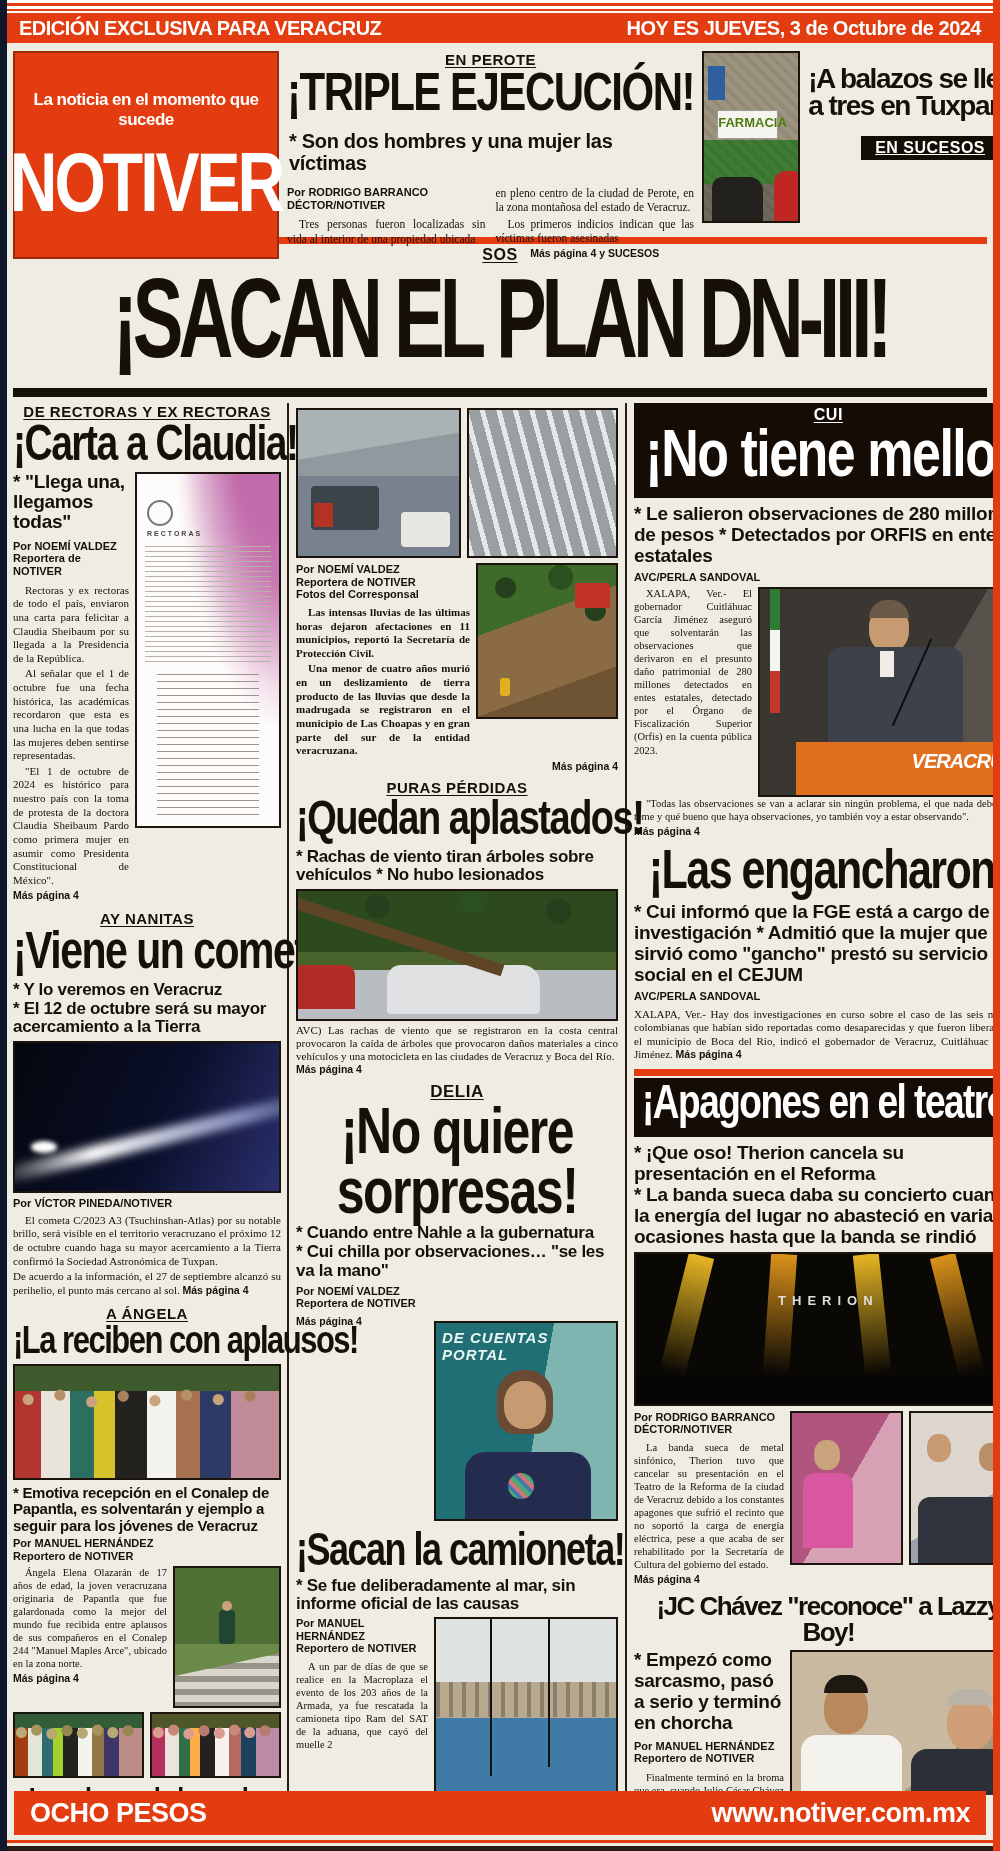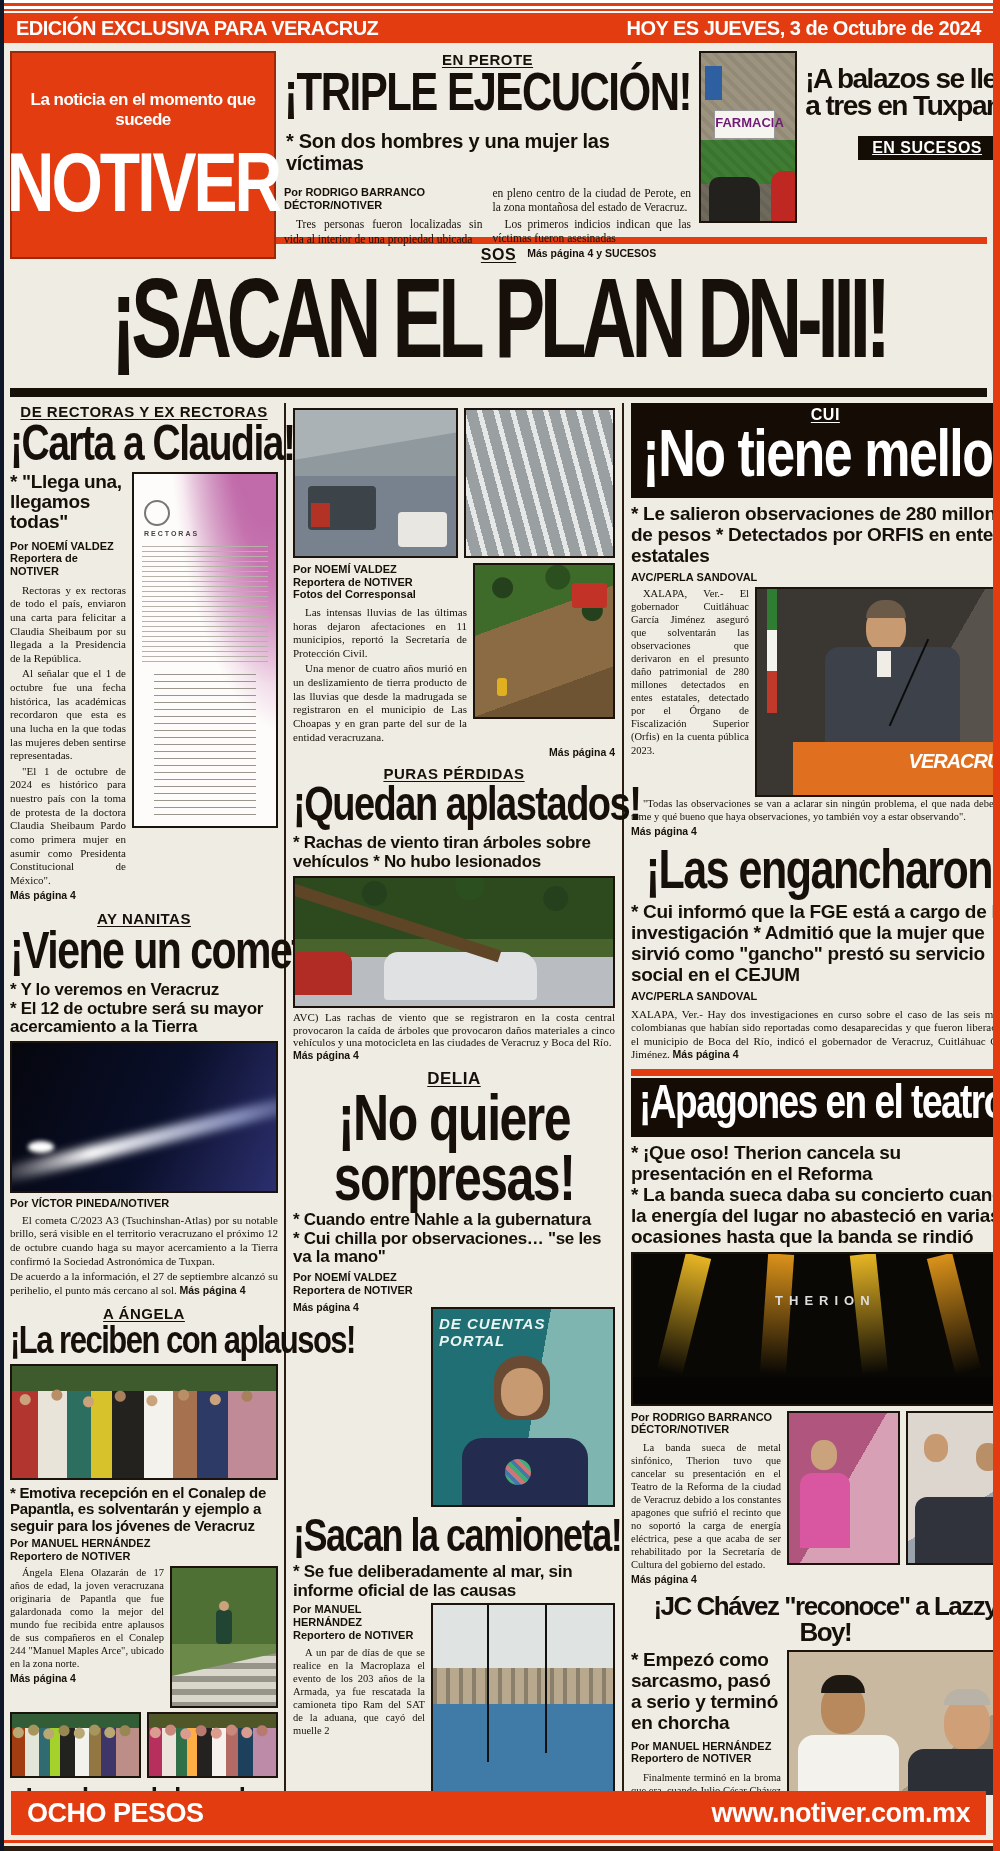--- a/index.html
+++ b/index.html
@@ -1,17 +1,17 @@
 <!DOCTYPE html>
 <html><head>
 <meta charset="utf-8">
 <style>
   html,body{margin:0;padding:0;background:#ffffff;}
   .sheet{position:relative;width:1000px;height:1851px;box-sizing:border-box;
-    background:#efece3;border-left:4px solid #0f172a;border-right:7px solid #e23c10;
+    background:#efece3;border-left:7px solid #0f172a;border-right:7px solid #e23c10;
     overflow:hidden;color:#17100a;font-family:"Liberation Serif",serif;}
   .kick{font-family:"Liberation Sans",sans-serif;font-weight:bold;text-align:center;
     text-decoration:underline;text-underline-offset:2px;font-size:15px;letter-spacing:.5px;}
   .hl{font-family:"Liberation Sans",sans-serif;font-weight:bold;text-align:center;
     letter-spacing:-1.5px;line-height:.92;white-space:nowrap;}
   .cond{display:inline-block;transform:scaleY(1.28);transform-origin:center top;}
   .deck{font-family:"Liberation Sans",sans-serif;font-weight:bold;font-size:17px;
     line-height:1.1;letter-spacing:-.3px;}
   .by{font-family:"Liberation Sans",sans-serif;font-weight:bold;font-size:11px;line-height:1.15;}
   .bd{font-size:11.5px;line-height:1.24;text-align:justify;}
@@ -101,21 +101,21 @@
           <div class="more" style="text-align:center;">Más página 4 y SUCESOS</div>
         </div>
       </div>
     </div>
 
     <div class="tux">
       <div class="ph" style="width:172px;height:168px;background:
           repeating-linear-gradient(45deg,rgba(0,0,0,.07) 0 4px,transparent 4px 9px),
           linear-gradient(180deg,#9d9480 0 52%,#3e7d33 52% 78%,#6f6a5c 78% 100%);">
         <div style="position:absolute;top:34%;left:14%;width:62%;height:16%;background:#f6f4ee;border:1px solid #999;
-             color:#701a75;font-family:'Liberation Sans',sans-serif;font-weight:bold;font-size:13px;text-align:center;line-height:1.9;">FARMACIA</div>
+             color:#4d7c0f;font-family:'Liberation Sans',sans-serif;font-weight:bold;font-size:13px;text-align:center;line-height:1.9;">FARMACIA</div>
         <div style="position:absolute;bottom:0;left:8%;width:55%;height:26%;background:#23211e;border-radius:10px 14px 0 0;"></div>
         <div style="position:absolute;bottom:0;right:0;width:26%;height:30%;background:#bf2722;border-radius:12px 4px 0 0;"></div>
         <div style="position:absolute;top:8%;left:4%;width:18%;height:20%;background:#2e5fa0;"></div>
       </div>
       <div class="tuxright">
         <div class="tuxhl">¡A balazos se llevan a tres en Tuxpan!</div>
         <div class="tag-box">EN SUCESOS</div>
       </div>
     </div>
   </div>
@@ -221,21 +221,21 @@
           </div>
           <div class="ph" style="flex:1;height:146px;background:
               repeating-linear-gradient(75deg,#e6e8e8 0 5px,#9aa0a2 5px 16px),
               linear-gradient(200deg,#cfd3d4,#8f9698);"></div>
         </div>
         <div class="row" style="margin-top:5px;">
           <div style="flex:1;">
             <div class="by">Por NOEMÍ VALDEZ</div>
             <div class="by">Reportera de NOTIVER</div>
             <div class="by">Fotos del Corresponsal</div>
-            <div class="bd" style="margin-top:5px;font-size:11px;">
+            <div class="bd" style="margin-top:5px;font-size:11px;font-weight:bold;">
               <p>Las intensas lluvias de las últimas horas dejaron afectaciones en 11 municipios, reportó la Secretaría de Protección Civil.</p>
               <p>Una menor de cuatro años murió en un deslizamiento de tierra producto de las lluvias que desde la madrugada se registraron en el municipio de Las Choapas y en gran parte del sur de la entidad veracruzana.</p>
             </div>
           </div>
           <div class="ph" style="width:138px;height:152px;flex:none;background:
               radial-gradient(circle at 20% 15%,#24401c 0 10px,transparent 11px),
               radial-gradient(circle at 60% 8%,#2c4f1f 0 12px,transparent 13px),
               radial-gradient(circle at 85% 30%,#24401c 0 10px,transparent 11px),
               linear-gradient(160deg,#3f6b2a 0 35%,#8a6b43 35% 75%,#6e5433 75% 100%);">
             <div style="position:absolute;top:12%;right:4%;width:26%;height:16%;background:#c23226;border-radius:3px;"></div>

